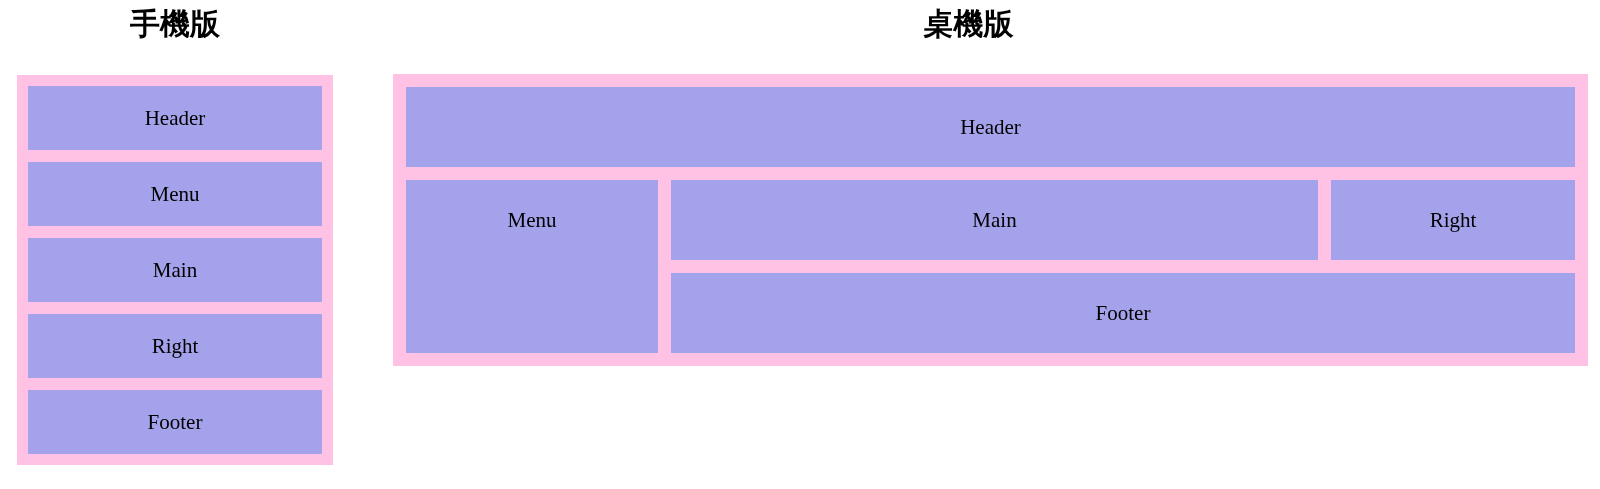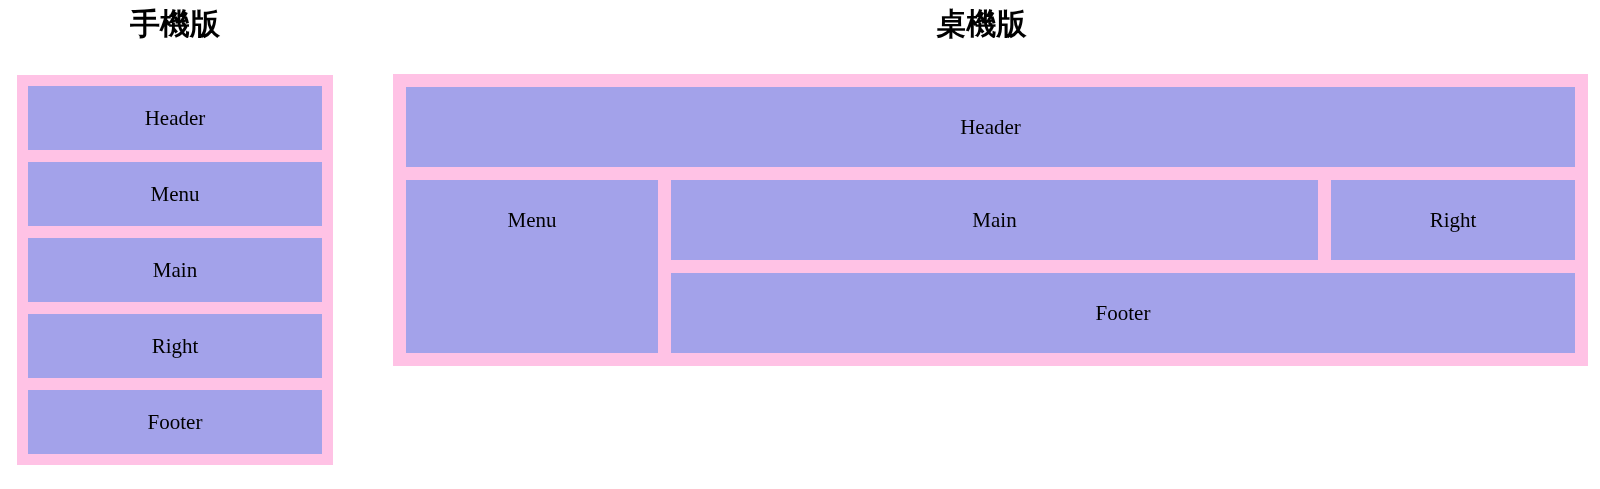--- a/index.html
+++ b/index.html
@@ -21,21 +21,21 @@
     position: absolute;
     top: 6px;
     text-align: center;
     font-family: Liberation Sans, sans-serif;
     font-weight: bold;
     font-size: 30px;
     line-height: 36px;
     color: #000;
   }
   .fig-title--mobile { left: 17px; width: 316px; }
-  .fig-title--desktop { left: 384px; width: 1195px; }
+  .fig-title--desktop { left: 371px; width: 1195px; }
 
   
   .mobile-wrap {
     position: absolute;
     left: 17px;
     top: 75px;
     width: 316px;
     box-sizing: border-box;
     background: var(--pink, #ffc2e5);
     padding: 11px;

